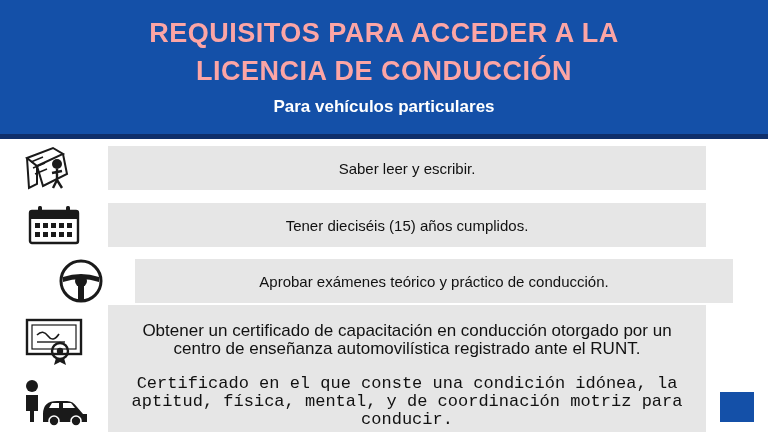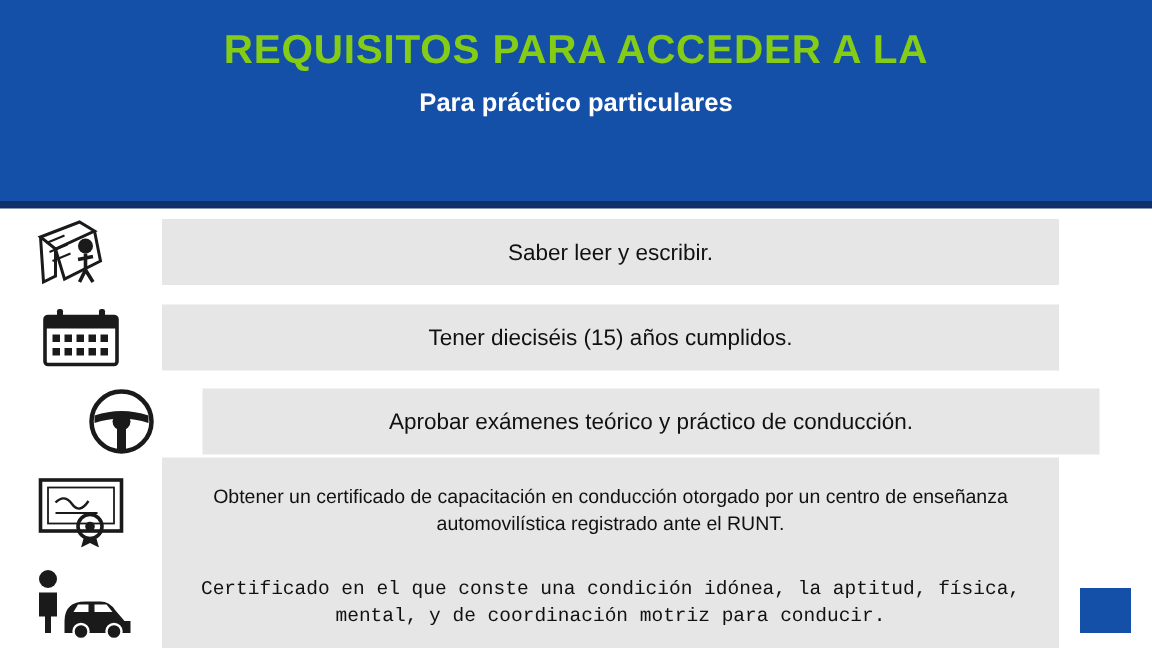--- a/index.html
+++ b/index.html
@@ -29,21 +29,21 @@
     height: 134px;
     background: #1450a8;
     box-sizing: border-box;
     display: flex;
     flex-direction: column;
     align-items: center;
     justify-content: flex-start;
     padding-top: 14px;
   }
   .header .title-line {
-    color: #84cc16;
+    color: #fca5a5;
     font-weight: bold;
     font-size: 27px;
     letter-spacing: 0.5px;
     line-height: 38px;
     text-align: center;
     text-transform: uppercase;
   }
   .header .subtitle {
     color: #ffffff;
     font-weight: bold;
@@ -94,21 +94,21 @@
     justify-content: center;
     text-align: center;
     color: #111111;
     font-size: 15px;
     line-height: 19px;
     padding: 0 12px;
     box-sizing: border-box;
   }
   .text-cell.tall {
     height: 70px;
-    font-size: 13px;
+    font-size: 17px;
     line-height: 18px;
   }
   .text-cell.tall span {
     display: block;
     max-width: 600px;
   }
 
   
   #row-1 { top: 0px;   height: 58px; }
   #row-2 { top: 58px;  height: 56px; }
@@ -129,21 +129,22 @@
   
   .icon-cell svg { display: block; }
 </style>
 </head>
 <body>
 
 <div class="page">
 
   <div class="header">
     <div class="title-line">REQUISITOS PARA ACCEDER A LA</div>
-    <div class="subtitle">Para práctico particulares</div>
+    <div class="title-line">LICENCIA DE CONDUCCIÓN</div>
+    <div class="subtitle">Para vehículos particulares</div>
   </div>
   <div class="header-rule"></div>
 
   <div class="rows">
 
     <div class="row" id="row-1">
       <div class="icon-cell">
         <svg width="62" height="48" viewBox="0 0 62 48">
           <g fill="none" stroke="#1a1a1a" stroke-width="2">
             <path d="M4 14 L30 4 L40 10 L14 22 Z"></path>

